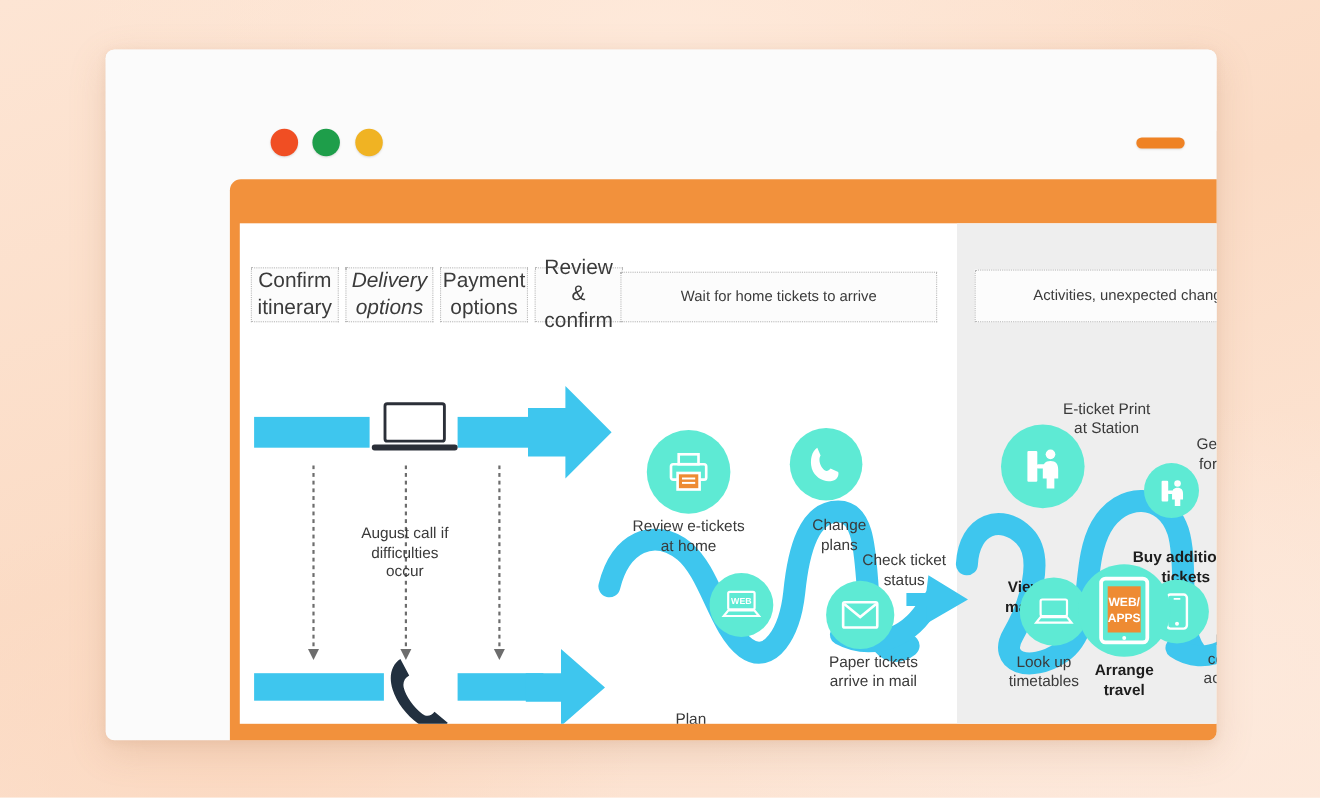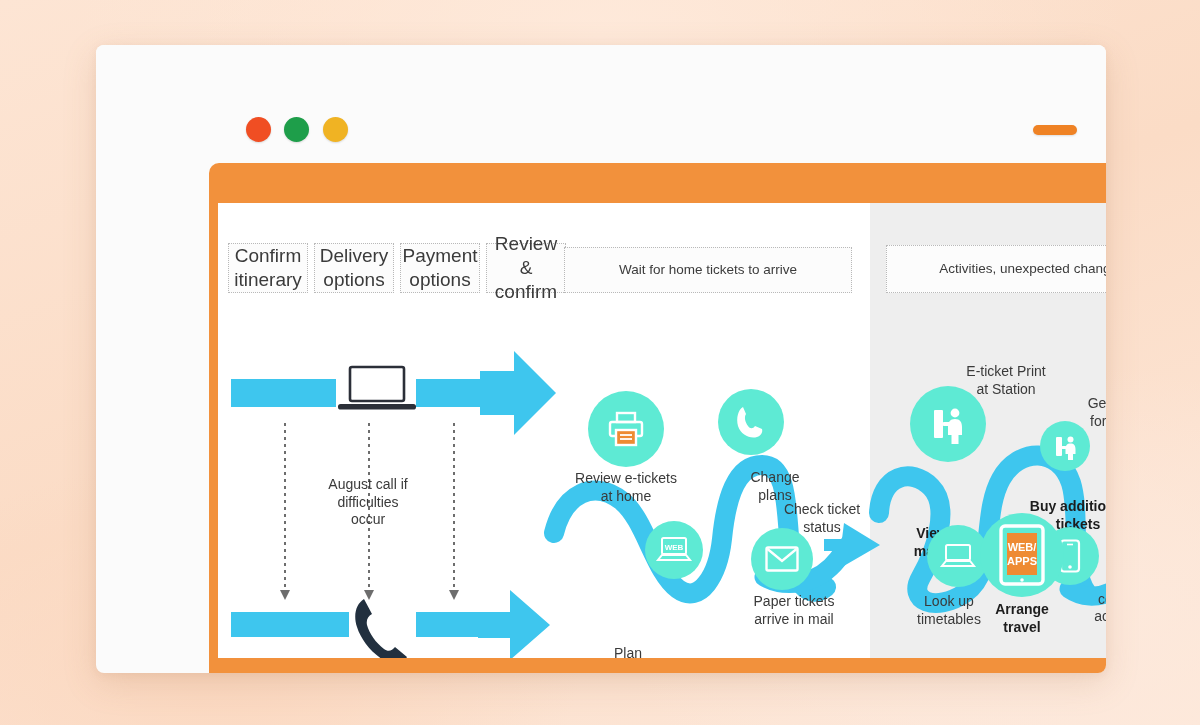--- a/index.html
+++ b/index.html
@@ -41,21 +41,21 @@
     position:absolute;left:9px;top:40px;width:958px;height:455px;
     background:#ffffff;overflow:hidden;
   }
   
   #right-region{position:absolute;left:652px;top:0;width:306px;height:455px;background:#eeeeee;}
   
   .hbox{position:absolute;border:1px dotted #b9b9b9;background:#fcfcfc;
         display:flex;align-items:center;justify-content:center;text-align:center;
         color:#3b3b3b;font-size:19px;line-height:1.25;}
   #hb-0{left:10px;top:40px;width:78px;height:48px;}
-  #hb-1{left:96px;top:40px;width:78px;height:48px;}
+  #hb-1{left:96px;top:40px;width:78px;height:48px;font-style:italic;}
   #hb-2{left:182px;top:40px;width:78px;height:48px;}
   #hb-3{left:268px;top:40px;width:78px;height:48px;}
   #hb-4{left:346px;top:44px;width:286px;height:44px;font-size:13.5px;}
   #hb-5{left:668px;top:42px;width:290px;height:46px;font-size:13.5px;}
   
   .lbl{position:absolute;color:#3a3a3a;font-size:14px;line-height:1.25;text-align:center;white-space:pre-line;}
   .lbl.bold{font-weight:bold;color:#1d1d1d;}
   
   .bluebar{position:absolute;background:#3ec6ee;}
   .dashcol{position:absolute;width:2px;}
@@ -151,21 +151,21 @@
         </svg>
       </div>
       <div class="lbl" style="left:346px;top:267px;width:124px;">Review e-tickets
 at home</div>
 
       <div class="icirc" style="left:500px;top:186px;width:66px;height:66px;">
         <svg width="32" height="34" viewBox="0 0 32 34">
           <path d="M8 2 C3 5 1 13 3 21 C6 30 15 34 22 32 C26 31 28 27 27 24 L20 21 C18 24 15 24 13 21 C10 17 9 12 11 9 Z" fill="#ffffff"></path>
         </svg>
       </div>
-      <div class="lbl" style="left:502px;top:266px;width:110px;">Change
+      <div class="lbl" style="left:490px;top:266px;width:110px;">Change
 plans</div>
 
       <div class="lbl" style="left:548px;top:298px;width:112px;">Check ticket
 status</div>
 
       <div class="lbl" style="left:370px;top:442px;width:80px;">Plan
 activities</div>
 
       <div class="icirc" style="left:427px;top:318px;width:58px;height:58px;">
         <svg width="36" height="30" viewBox="0 0 36 30">

